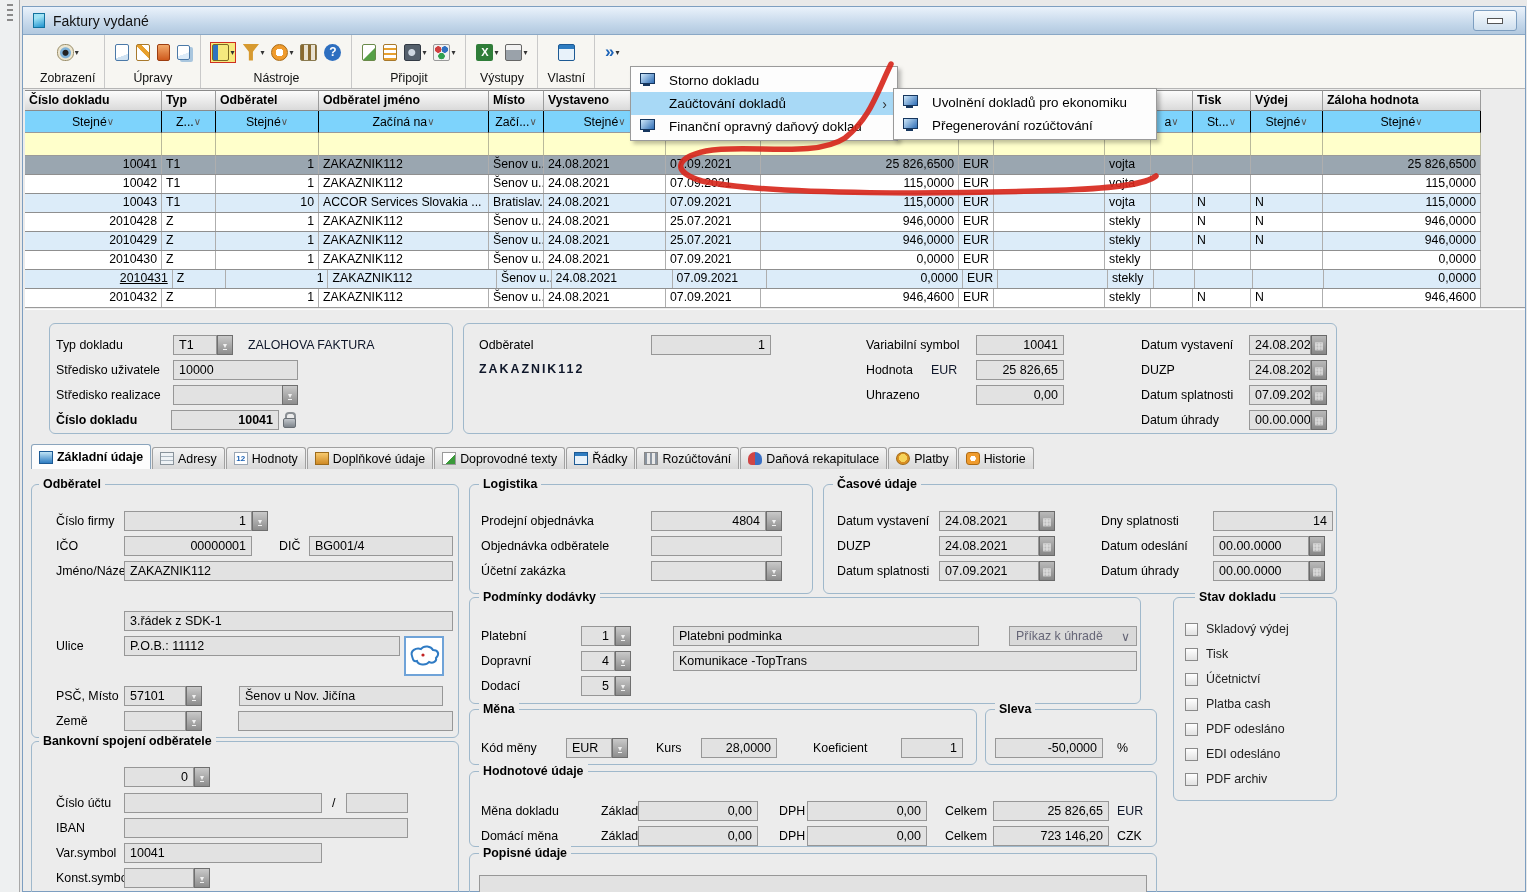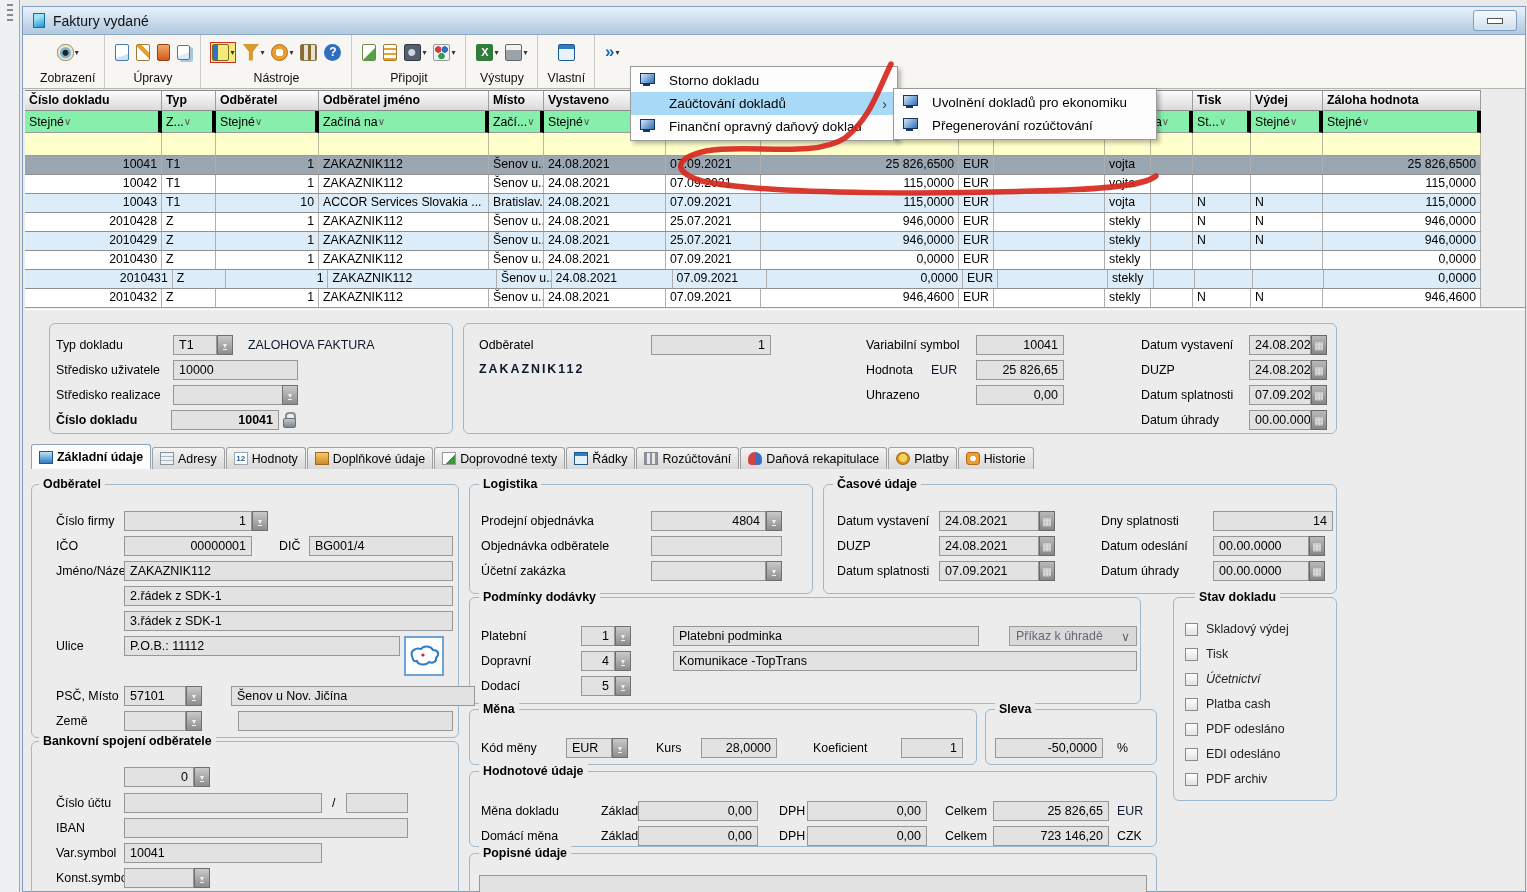--- a/index.html
+++ b/index.html
@@ -49,21 +49,21 @@
   .ic-workflow { background:radial-gradient(circle at 28% 30%,#d04040 3px,transparent 3.5px),radial-gradient(circle at 72% 30%,#3070c0 3px,transparent 3.5px),radial-gradient(circle at 50% 74%,#30a050 3px,transparent 3.5px),#f2f2f2; border:1px solid #999; }
   .ic-excel { background:#2f7d39; color:#fff; font-weight:bold; font-size:11px; display:inline-flex; align-items:center; justify-content:center; }
   .ic-printer { background:linear-gradient(#f2f2f2 30%,#9aa2aa 31%); border:1px solid #666; }
   .ic-custom-table { background:linear-gradient(#2e7cc1 28%,#e8f2fa 29%),repeating-linear-gradient(90deg,#9cc 0 1px,transparent 1px 6px); border:1px solid #1d5a94; }
   .ic-overflow-chevrons { background:none; color:#1c63b8; font-weight:bold; font-size:17px; width:auto; line-height:15px; }
 
   
   #grid { position:absolute; left:2px; top:83px; width:1456px; font-size:12.3px; }
   .grow { display:flex; width:1456px; }
   .th { background:linear-gradient(#fcfcfc,#dadada); border-right:1px solid #9b9b9b; border-top:1px solid #8a8a8a; border-bottom:1px solid #8a8a8a; font-weight:bold; height:21px; line-height:19px; padding:0 4px; white-space:nowrap; overflow:hidden; }
-  .tf { background:#86efac; border-right:4px solid #000000; border-bottom:1px solid #9a9a9a; height:22px; display:flex; align-items:center; justify-content:flex-start; padding:0 4px; white-space:nowrap; overflow:hidden; }
+  .tf { background:#7dd3fc; border-right:1px solid #000000; border-bottom:1px solid #9a9a9a; height:22px; display:flex; align-items:center; justify-content:center; padding:0 4px; white-space:nowrap; overflow:hidden; }
   .tf .farr { color:#555; font-size:10px; }
   .ty { background:#ffffcb; border-right:1px solid #b9b99a; border-bottom:1px solid #9a9a9a; height:23px; }
   .td { border-right:1px solid #aeaeae; height:18px; line-height:17px; padding:0 4px; white-space:nowrap; overflow:hidden; }
   .drow { border-bottom:1px solid #8f8f8f; }
   .drow.white { background:#fff; }
   .drow.alt { background:#dcecf9; }
   .drow.sel { background:#9aa6b0; }
   .ar { text-align:right; }
 
   .divider { position:absolute; left:2px; top:300px; width:1500px; height:3px; border-top:1px solid #9a9a9a; border-bottom:1px solid #fdfdfd; }
@@ -422,21 +422,21 @@
           <div class="td ar" style="width: 198px;">0,0000</div>
           <div class="td" style="width: 35px;">EUR</div>
           <div class="td" style="width: 111px;"></div>
           <div class="td" style="width: 46px;">stekly</div>
           <div class="td" style="width: 42px;"></div>
           <div class="td" style="width: 58px;"></div>
           <div class="td" style="width: 72px;"></div>
           <div class="td ar" style="width: 158px;">0,0000</div>
         </div>
         <div class="grow drow alt">
-          <div class="td ar" style="width: 149px;">2010431</div>
+          <div class="td ar" style="width: 149px; text-decoration: underline;">2010431</div>
           <div class="td" style="width: 54px;">Z</div>
           <div class="td ar" style="width: 103px;">1</div>
           <div class="td" style="width: 170px;">ZAKAZNIK112</div>
           <div class="td" style="width: 55px;">Šenov u...</div>
           <div class="td" style="width: 122px;">24.08.2021</div>
           <div class="td" style="width: 95px;">07.09.2021</div>
           <div class="td ar" style="width: 198px;">0,0000</div>
           <div class="td" style="width: 35px;">EUR</div>
           <div class="td" style="width: 111px;"></div>
           <div class="td" style="width: 46px;">stekly</div>
@@ -571,34 +571,33 @@
 
     <div class="lb" style="left:33px;top:507px">Číslo firmy</div>
     <div class="fd r" style="left:101px;top:504px;width:128px">1</div>
     <div class="spin" style="left:229px;top:504px">▾</div>
     <div class="lb" style="left:33px;top:532px">IČO</div>
     <div class="fd r" style="left:101px;top:529px;width:128px">00000001</div>
     <div class="lb" style="left:256px;top:532px">DIČ</div>
     <div class="fd" style="left:286px;top:529px;width:144px">BG001/4</div>
     <div class="lb" style="left:33px;top:557px">Jméno/Název</div>
     <div class="fd" style="left:101px;top:554px;width:329px">ZAKAZNIK112</div>
-    <div class="fd" style="left:101px;top:579px;width:329px">2.řádek z SDK-1</div>
     <div class="fd" style="left:101px;top:604px;width:329px">3.řádek z SDK-1</div>
     <div class="lb" style="left:33px;top:632px">Ulice</div>
     <div class="fd" style="left:101px;top:629px;width:276px">P.O.B.: 11112</div>
     <div class="mapbtn" style="left:381px;top:629px">
       <svg width="34" height="30" viewBox="0 0 34 30">
         <path d="M5 15 C3 10 9 6 14 8 C17 4 24 5 26 9 C31 9 33 13 29 17 C30 20 26 23 22 21 C19 25 11 24 10 20 C6 21 6 18 5 15 Z" fill="#ffffff" stroke="#2f7bc4" stroke-width="2"></path>
         <circle cx="16" cy="14" r="1.6" fill="#c22222"></circle>
       </svg>
     </div>
     <div class="lb" style="left:33px;top:682px">PSČ, Místo</div>
     <div class="fd" style="left:101px;top:679px;width:62px">57101</div>
     <div class="spin" style="left:163px;top:679px">▾</div>
-    <div class="fd" style="left:208px;top:679px;width:244px">Šenov u Nov. Jičína</div>
+    <div class="fd" style="left:216px;top:679px;width:204px">Šenov u Nov. Jičína</div>
     <div class="lb" style="left:33px;top:707px">Země</div>
     <div class="fd" style="left:101px;top:704px;width:62px"></div>
     <div class="spin" style="left:163px;top:704px">▾</div>
     <div class="fd" style="left:215px;top:704px;width:215px"></div>
 
     <div class="fd r" style="left:101px;top:760px;width:70px">0</div>
     <div class="spin" style="left:171px;top:760px">▾</div>
     <div class="lb" style="left:33px;top:789px">Číslo účtu</div>
     <div class="fd" style="left:101px;top:786px;width:198px"></div>
     <div class="lb" style="left:309px;top:789px">/</div>
@@ -685,21 +684,21 @@
 
     <div id="stav-list">
         <div class="chk" style="left: 1162px; top: 615px;">
           <span class="box"></span>
           <span>Skladový výdej</span>
         </div>
         <div class="chk" style="left: 1162px; top: 640px;">
           <span class="box"></span>
           <span>Tisk</span>
         </div>
-        <div class="chk" style="left: 1162px; top: 665px; font-style: italic;">
+        <div class="chk" style="left: 1162px; top: 665px;">
           <span class="box"></span>
           <span>Účetnictví</span>
         </div>
         <div class="chk" style="left: 1162px; top: 690px;">
           <span class="box"></span>
           <span>Platba cash</span>
         </div>
         <div class="chk" style="left: 1162px; top: 715px;">
           <span class="box"></span>
           <span>PDF odesláno</span>

